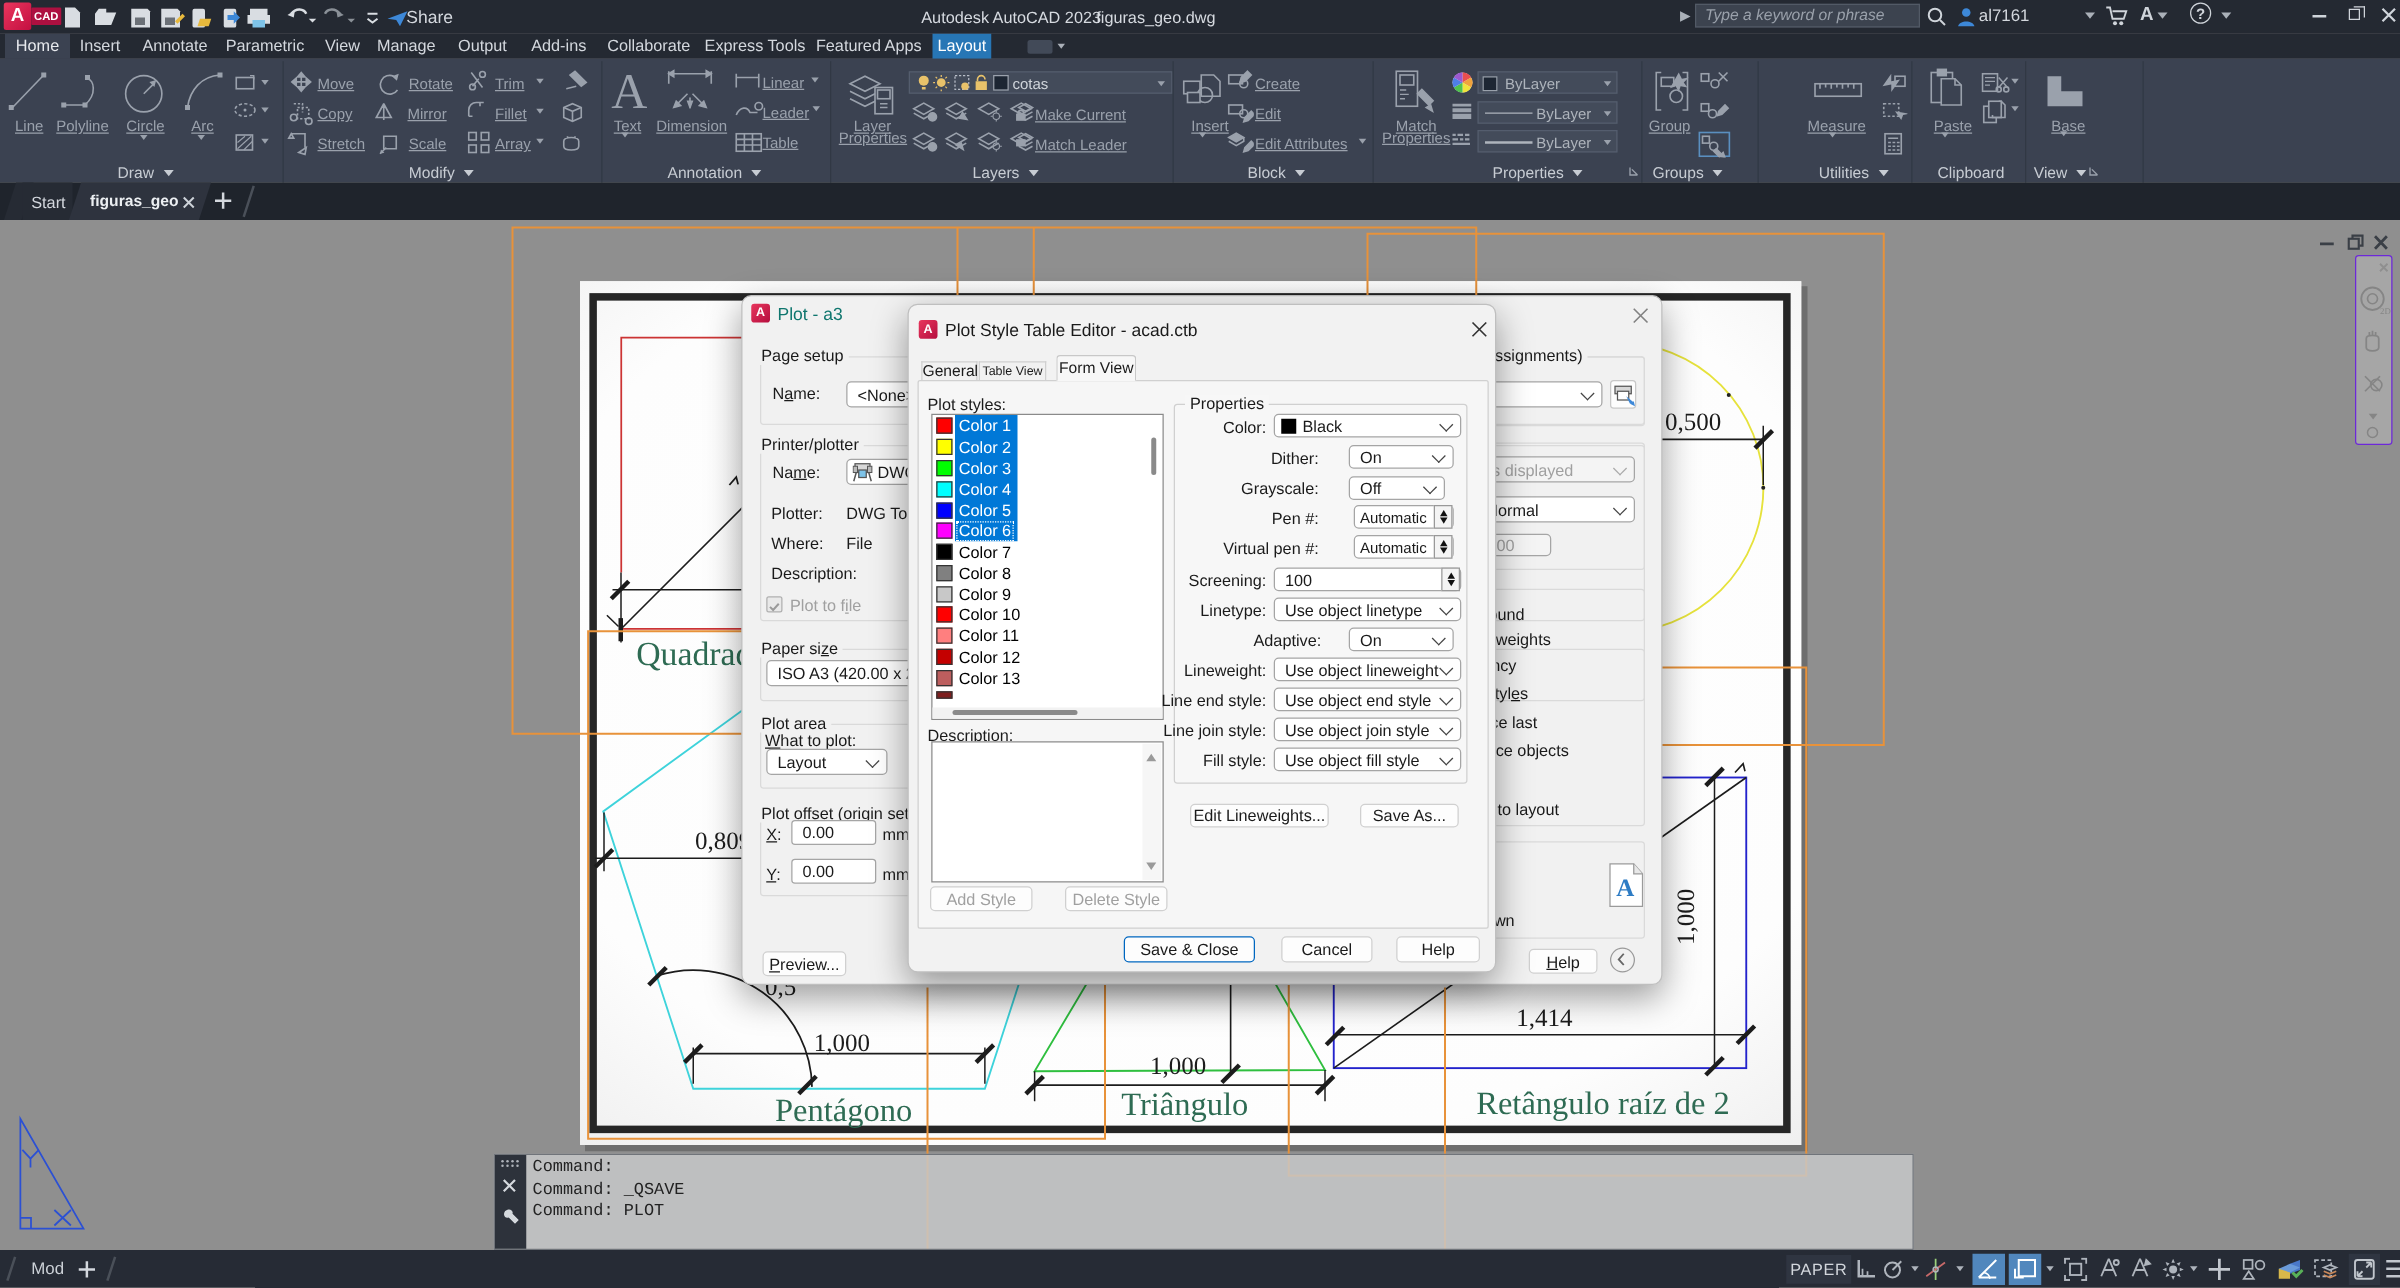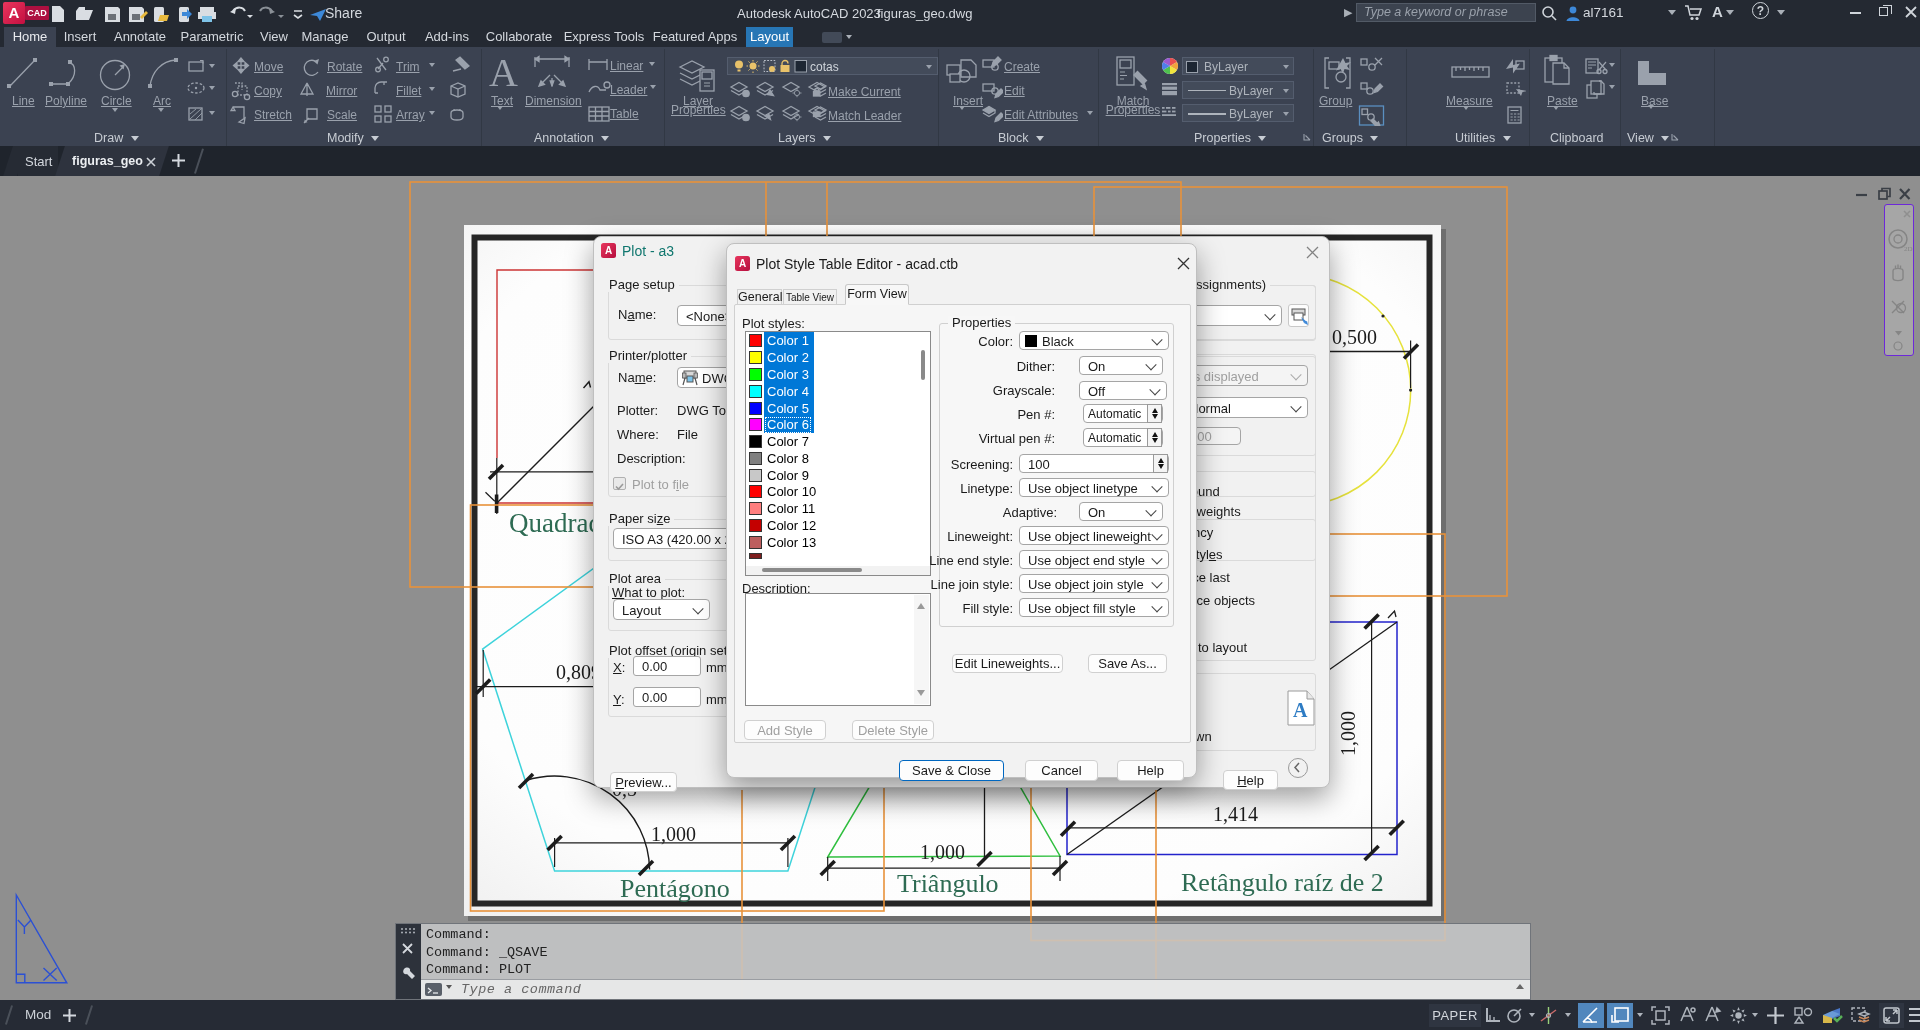--- a/index.html
+++ b/index.html
@@ -12,21 +12,21 @@
 #statusbar{position:absolute;left:0;top:1000px;width:1920px;height:30px;background:#262b35;}
 .mtab{position:absolute;top:0;height:20px;line-height:20px;font-size:13px;color:#d4d8de;text-align:center;white-space:nowrap;}
 svg text{font-family:"Liberation Serif",serif;}
 .dlg{position:absolute;background:#f1f1f1;border:1px solid #bfbfbf;border-radius:8px;box-shadow:0 10px 28px rgba(0,0,0,0.38);}
 .glabel{position:absolute;font-size:13px;color:#1a1a1a;background:#f1f1f1;padding:0 4px;line-height:14px;}
 .gbox{position:absolute;border:1px solid #dadada;border-radius:3px;}
 .combo{position:absolute;background:#fff;border:1px solid #a5a5a5;border-radius:4px;font-size:13px;color:#1a1a1a;}
 .combo .tx{position:absolute;left:8px;top:50%;transform:translateY(-50%);white-space:nowrap;}
 .chev{position:absolute;right:7px;top:50%;width:8px;height:8px;transform:translateY(-65%) rotate(45deg);border-right:1.4px solid #444;border-bottom:1.4px solid #444;}
 .chev.dis{border-color:#aaa;}
-.btn{position:absolute;background:#fdfdfd;border:1px solid #d0d0d0;border-radius:4px;font-size:13px;color:#1a1a1a;text-align:center;margin-top:11px;}
+.btn{position:absolute;background:#fdfdfd;border:1px solid #d0d0d0;border-radius:4px;font-size:13px;color:#1a1a1a;text-align:center;}
 .lbl{position:absolute;font-size:13px;color:#1a1a1a;white-space:nowrap;}
 .dis{color:#a0a0a0;}
 .spin{position:absolute;right:0px;top:-1px;width:15px;height:19px;border:1px solid #999;background:#f4f4f4;}
 .spin:before{content:"";position:absolute;left:3.5px;top:3px;width:0;height:0;border-left:3.5px solid transparent;border-right:3.5px solid transparent;border-bottom:5px solid #111;}
 .spin:after{content:"";position:absolute;left:3.5px;bottom:3px;width:0;height:0;border-left:3.5px solid transparent;border-right:3.5px solid transparent;border-top:5px solid #111;}
 .ric{stroke:#9aa1ac;fill:none;stroke-width:1.3;}
 .rlbl{position:absolute;font-size:12px;color:#9aa1ac;white-space:nowrap;text-decoration:underline;}
 .plbl{position:absolute;font-size:12.5px;color:#c7ccd3;white-space:nowrap;}
 .psep{position:absolute;top:2px;width:1px;height:97px;background:#30364233;background:#313844;}
 .dar{display:inline-block;width:0;height:0;border-left:4px solid transparent;border-right:4px solid transparent;border-top:5px solid #c7ccd3;vertical-align:middle;margin-left:4px;}
@@ -825,21 +825,21 @@
       <span class="abs" style="left:5px;top:3px;width:12px;height:12px;background:#000;"></span>
       <span class="tx" style="left:22px;">Black</span>
       <span class="chev"></span>
     </div>
   <div class="prl" style="left:188px;top:115px;width:140px;">Dither:</div>
   <div class="combo" style="left:352px;top:112px;width:84px;height:19px;">
       <span class="tx">On</span>
       <span class="chev"></span>
     </div>
   <div class="prl" style="left:188px;top:139px;width:140px;">Grayscale:</div>
-  <div class="combo" style="left:352px;top:137px;width:88px;height:19px;">
+  <div class="combo" style="left:352px;top:137px;width:77px;height:19px;">
       <span class="tx">Off</span>
       <span class="chev"></span>
     </div>
   <div class="prl" style="left:188px;top:163px;width:140px;">Pen #:</div>
   <div class="combo" style="left:356px;top:160px;width:80px;height:19px;">
       <span class="tx" style="left:4px;font-size:12px;">Automatic</span>
       <span class="spin"></span>
     </div>
   <div class="prl" style="left:188px;top:187px;width:140px;">Virtual pen #:</div>
   <div class="combo" style="left:356px;top:184px;width:80px;height:19px;">
@@ -901,29 +901,20 @@
           <circle cx="14" cy="8.5" r="1"></circle>
           <circle cx="18" cy="8.5" r="1"></circle>
         </g>
       <path d="M7 20l9 9M16 20l-9 9" stroke="#d4d8dd" stroke-width="1.8"></path>
       <path d="M8 45c3-3 7-1 6 2l5 5-3 3-5-5c-3 1-5-2-3-5z" fill="#d4d8dd"></path>
     </svg>
   </div>
   <div class="abs" style="left:30px;top:2px;font-family:'Liberation Mono',monospace;font-size:13.5px;color:#222;line-height:17.5px;white-space:pre;">Command:
 Command: _QSAVE
 Command: PLOT</div>
-  <div class="abs" style="left:25px;top:55px;right:0;height:20px;background:rgba(232,233,234,0.93);border-top:1px solid #9a9da2;">
-    <div class="abs" style="left:4px;top:3px;width:17px;height:13px;background:#5a6069;border-radius:2px;"><svg width="17" height="13">
-          <path d="M3 4l3 2.5L3 9" stroke="#e8eaec" stroke-width="1.3" fill="none"></path>
-          <path d="M8 9h5" stroke="#e8eaec" stroke-width="1.3"></path>
-        </svg></div>
-    <div class="abs" style="left:25px;top:5px;width:0;height:0;border-left:3.5px solid transparent;border-right:3.5px solid transparent;border-top:4.5px solid #555;"></div>
-    <div class="abs" style="left:40px;top:2px;font-family:'Liberation Mono',monospace;font-size:13.5px;font-style:italic;color:#666;letter-spacing:0.5px;">Type a command</div>
-    <div class="abs" style="right:6px;top:4px;width:0;height:0;border-left:4px solid transparent;border-right:4px solid transparent;border-bottom:5px solid #666;"></div>
-  </div>
 </div>
 
 <div id="statusbar">
   <div class="abs" style="left:8px;top:5px;width:2px;height:20px;background:#4a5059;transform:rotate(18deg);"></div>
   <div class="abs" style="left:25px;top:7px;font-size:13.5px;color:#ccd1d7;">Mod</div>
   <svg class="abs" style="left:62px;top:8px;" width="15" height="15">
       <path d="M7.5 1v13M1 7.5h13" stroke="#d4d8de" stroke-width="2"></path>
     </svg>
   <div class="abs" style="left:88px;top:5px;width:2px;height:20px;background:#4a5059;transform:rotate(18deg);"></div>
 

